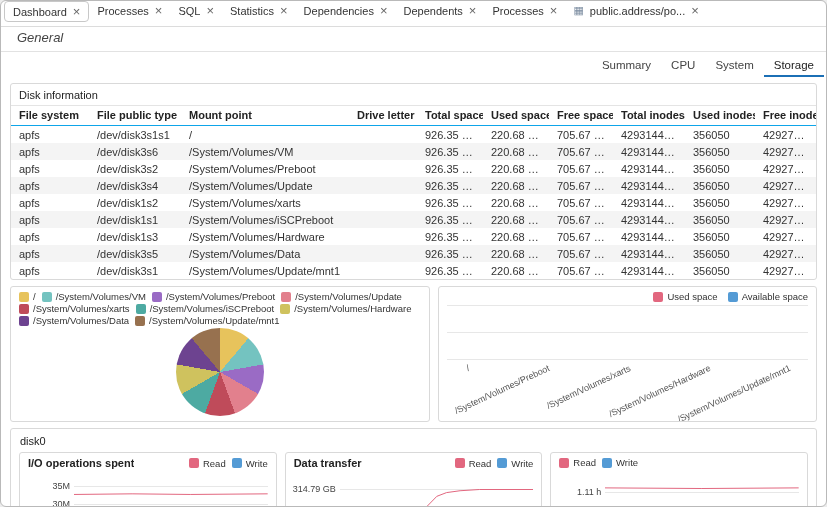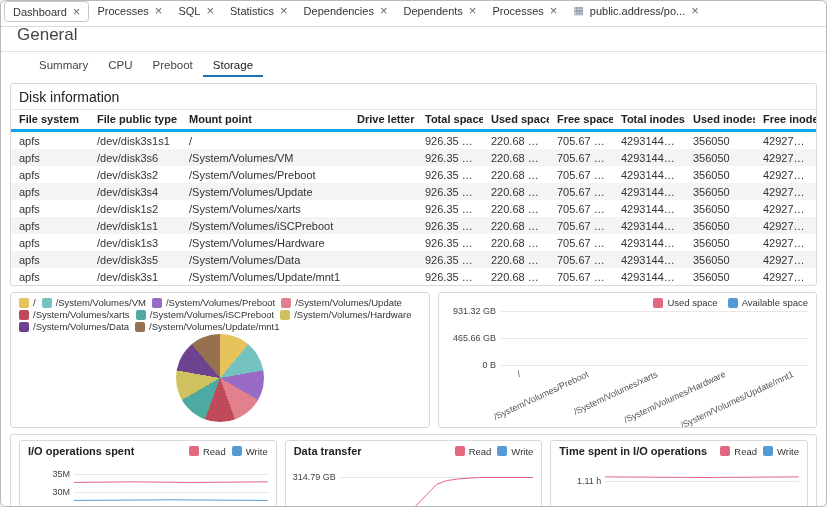--- a/index.html
+++ b/index.html
@@ -8,32 +8,32 @@
   .window{position:absolute;inset:0;background:#fff;border:1px solid #b9b9b9;
     border-radius:6px;overflow:hidden;}
   
   .tabbar{display:flex;align-items:flex-start;height:26px;border-bottom:1px solid #dcdcdc;padding:0 3px;}
   .tab{display:flex;align-items:center;gap:6px;padding:3px 8px;font-size:11px;color:#333;cursor:pointer;white-space:nowrap;}
   .tab.active{border:1px solid #c8c8c8;border-radius:4px;background:#fff;}
   .tab-close{color:#666;font-size:13px;line-height:1;}
   .tab-table-icon{color:#7b8ca0;font-size:11px;line-height:1;}
   
   .subtabs{display:flex;align-items:flex-end;height:25px;border-bottom:1px solid #e2e2e2;padding:0 6px;}
-  .subtab{padding:4px 10px 4px;font-size:17px;color:#444;border-bottom:2px solid transparent;cursor:pointer;white-space:nowrap;}
+  .subtab{padding:4px 10px 4px;font-size:13px;color:#444;border-bottom:2px solid transparent;cursor:pointer;white-space:nowrap;font-style:italic;}
   .subtab.active{color:#1b6fb5;border-bottom-color:#1b6fb5;}
   
-  .stattabs{display:flex;align-items:flex-end;height:25px;padding:0 2px 0 28px;}
+  .stattabs{display:flex;align-items:flex-end;height:25px;padding:0 2px 0 28px;justify-content:flex-end;}
   .stattab{padding:4px 10px 4px;font-size:11.5px;color:#444;border-bottom:2px solid transparent;cursor:pointer;}
   .stattab.active{color:#222;border-bottom-color:#1b6fb5;}
   
   .panel{border:1px solid #d9d9d9;border-radius:3px;margin:6px 9px;overflow:hidden;}
-  .panel-title{font-size:14px;color:#222;padding:5px 8px 4px;}
+  .panel-title{font-size:11px;color:#222;padding:5px 8px 4px;}
   table{width:100%;border-collapse:collapse;table-layout:fixed;font-size:11px;}
   thead th{text-align:left;font-weight:bold;padding:3px 8px;line-height:13px;color:#222;
-    border-top:1px solid #e4e4e4;border-bottom:3px solid #0ea5e9;overflow:hidden;white-space:nowrap;}
+    border-top:1px solid #e4e4e4;border-bottom:1px solid #0ea5e9;overflow:hidden;white-space:nowrap;}
   tbody td{padding:1.5px 8px;line-height:14px;color:#333;overflow:hidden;white-space:nowrap;text-overflow:ellipsis;}
   tbody tr:nth-child(even){background:#f4f4f4;}
   
   .charts-row{display:flex;gap:8px;margin:0 9px 6px;height:136px;}
   .chart-panel{border:1px solid #d9d9d9;border-radius:3px;padding:4px 8px;position:relative;overflow:hidden;}
   .pie-panel{width:420px;}
   .bar-panel{flex:1;display:flex;flex-direction:column;}
   .legend{display:flex;flex-wrap:wrap;column-gap:6px;row-gap:1px;font-size:9.5px;color:#333;align-items:center;}
   .legend-right{justify-content:flex-end;column-gap:10px;}
   .legend-item{display:flex;align-items:center;gap:4px;white-space:nowrap;}
@@ -104,21 +104,21 @@
       </div>
     </div>
 
   <div class="subtabs">
       <div class="subtab">General</div>
     </div>
 
   <div class="stattabs">
       <div class="stattab">Summary</div>
       <div class="stattab">CPU</div>
-      <div class="stattab">Preboot</div>
+      <div class="stattab">System</div>
       <div class="stattab active">Storage</div>
     </div>
 
   <div class="panel">
     <div class="panel-title">Disk information</div>
     <table>
       <colgroup>
         <col style="width:78px">
           <col style="width:92px">
           <col style="width:168px">
@@ -306,25 +306,20 @@
           <span class="legend-item">
             <span class="swatch" style="background: rgb(226, 103, 127);"></span>
             <span>Used space</span>
           </span>
           <span class="legend-item">
             <span class="swatch" style="background: rgb(84, 155, 213);"></span>
             <span>Available space</span>
           </span>
         </div>
       <div class="bar-chart">
-        <div class="yaxis">
-            <span style="top: calc(0% - 5px);">931.32 GB</span>
-            <span style="top: calc(50% - 5px);">465.66 GB</span>
-            <span style="top: calc(100% - 5px);">0 B</span>
-          </div>
         <div class="bar-plot-wrap">
           <div class="bar-plot">
               <div class="gridline" style="top: 0%;"></div>
               <div class="gridline" style="top: 50%;"></div>
               <div class="gridline" style="top: 100%;"></div>
               <div class="bars">
                 <div class="bar">
                   <div class="seg-avail" style="height: 75.7709%; background: rgb(84, 155, 213);"></div>
                   <div class="seg-used" style="height: 23.6954%; background: rgb(226, 103, 127);"></div>
                 </div>
@@ -369,20 +364,21 @@
               <span class="xlabel" style="left: calc(72.2222% - 140px);">/System/Volumes/Hardware</span>
               <span class="xlabel" style="left: calc(94.4444% - 140px);">/System/Volumes/Update/mnt1</span>
             </div>
         </div>
       </div>
     </div>
 
   </div>
 
   <div class="disk-section">
+    <div class="disk-title">disk0</div>
     <div class="mini-row">
 
       <div class="mini-panel">
         <div class="mini-head">
           <div class="mini-title">I/O operations spent</div>
           <div class="legend">
               <span class="legend-item">
                 <span class="swatch" style="background: rgb(226, 103, 127);"></span>
                 <span>Read</span>
               </span>
@@ -431,21 +427,20 @@
               <svg viewBox="0 0 1 1" preserveAspectRatio="none" class="mini-svg">
                 <polyline points="0,0.95 0.2,0.92 0.35,0.84 0.45,0.52 0.5,0.36 0.55,0.3 0.62,0.27 0.72,0.25 1,0.25" fill="none" stroke="#e2677f" stroke-width="1" style="vector-effect: non-scaling-stroke;"></polyline>
                 <polyline points="0,0.98 0.5,0.97 1,0.97" fill="none" stroke="#549bd5" stroke-width="1" style="vector-effect: non-scaling-stroke;"></polyline>
               </svg>
             </div>
         </div>
       </div>
 
       <div class="mini-panel">
         <div class="mini-head">
-          <div class="mini-title">Time spent in I/O operations</div>
           <div class="legend">
               <span class="legend-item">
                 <span class="swatch" style="background: rgb(226, 103, 127);"></span>
                 <span>Read</span>
               </span>
               <span class="legend-item">
                 <span class="swatch" style="background: rgb(84, 155, 213);"></span>
                 <span>Write</span>
               </span>
             </div>

